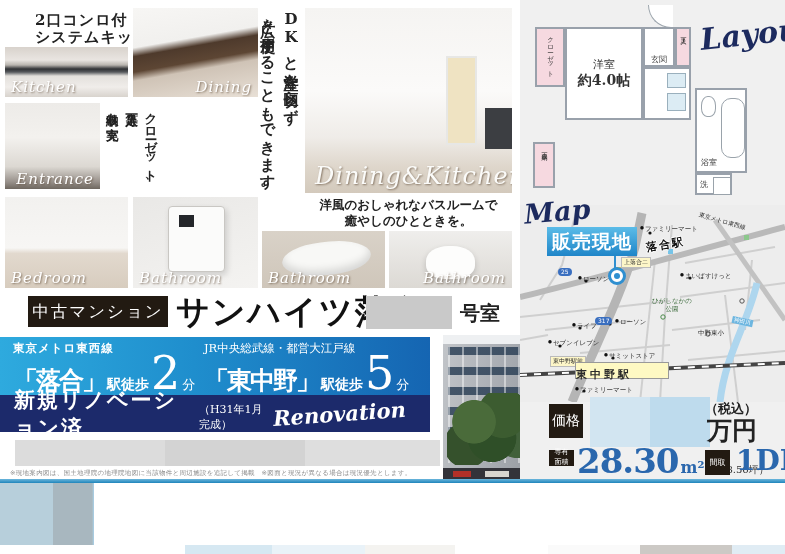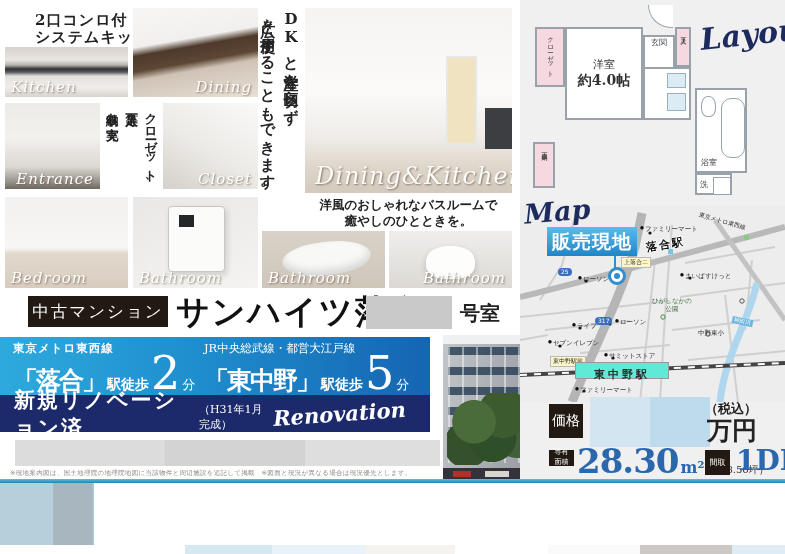--- a/index.html
+++ b/index.html
@@ -64,23 +64,20 @@
   </div>
   <div class="ph p-dining" style="left:133px;top:8px;width:125px;height:89px">
     <span class="lbl r">Dining</span>
   </div>
   <div class="ph p-entrance" style="left:5px;top:103px;width:95px;height:86px">
     <span class="lbl r">Entrance</span>
   </div>
   <div class="vtext" style="left:101px;top:104px;height:88px;width:60px;font-size:12.5px;font-weight:bold;line-height:1.55">クローゼット、
 下足入等
 収納も充実。</div>
-  <div class="ph p-closet" style="left:163px;top:103px;width:95px;height:86px">
-    <span class="lbl r">Closet</span>
-  </div>
   <div class="ph p-bedroom" style="left:5px;top:197px;width:123px;height:91px">
     <span class="lbl l">Bedroom</span>
   </div>
   <div class="ph p-bathpanel" style="left:133px;top:197px;width:125px;height:91px">
     <span class="lbl l">Bathroom</span>
   </div>
   <div class="ph p-tub" style="left:262px;top:231px;width:123px;height:57px">
     <span class="lbl l">Bathroom</span>
   </div>
   <div class="ph p-toilet" style="left:389px;top:231px;width:123px;height:57px">
@@ -158,21 +155,21 @@
 
   <div class="abs" style="left:527px;top:8px;width:226px;height:190px">
     <div class="abs" style="left:121px;top:-3px;width:24px;height:22px;border:1px solid #9aa3ab;border-top:none;border-right:none;border-radius:0 0 0 24px;background:#fff"></div>
     <div class="room pink" style="left:8px;top:19px;width:30px;height:60px">
       <span class="rv">クローゼット</span>
     </div>
     <div class="room" style="left:38px;top:19px;width:78px;height:93px;display:flex;flex-direction:column;align-items:center;justify-content:center">
       <div class="rlbl" style="font-size:11px">洋室</div>
       <div class="rlbl" style="font-size:14px;font-weight:bold">約4.0帖</div>
     </div>
-    <div class="room" style="left:116px;top:27px;width:32px;height:40px;display:flex;align-items:flex-start;justify-content:center">
+    <div class="room" style="left:116px;top:19px;width:32px;height:40px;display:flex;align-items:flex-end;justify-content:center">
       <span class="rlbl">玄関</span>
     </div>
     <div class="room pink" style="left:148px;top:19px;width:16px;height:40px">
       <span class="rv" style="font-size:6px">下足入</span>
     </div>
     <div class="room" style="left:116px;top:59px;width:48px;height:53px">
       <div class="abs" style="left:22px;top:4px;width:17px;height:13px;background:#dcecf4;border:1px solid #9ab0bd"></div>
       <div class="abs" style="left:22px;top:24px;width:17px;height:16px;background:#dcecf4;border:1px solid #9ab0bd"></div>
     </div>
     <div class="room pink" style="left:6px;top:134px;width:22px;height:46px">
@@ -245,21 +242,21 @@
     <div class="mlbl poi" style="left:160px;top:67px">まいばすけっと</div>
     <div class="mlbl" style="left:132px;top:93px;white-space:pre-line;text-align:center;line-height:1.2;color:#3a6a3a">ひがしなかの
 公園</div>
     <div class="mlbl" style="left:178px;top:124px">中野東小</div>
     <div class="mlbl poi" style="left:52px;top:117px">ライフ</div>
     <div class="mlbl poi" style="left:95px;top:113px">ローソン</div>
     <div class="mlbl poi" style="left:28px;top:134px">セブンイレブン</div>
     <div class="mlbl poi" style="left:84px;top:147px">サミットストア</div>
     <div class="mlbl ybox" style="left:30px;top:151px">東中野駅前</div>
     <div class="mlbl poi" style="left:55px;top:181px">ファミリーマート</div>
-    <div class="abs" style="left:55px;top:157px;width:92px;height:15px;background:#5eead4;border:1px solid #999;text-align:center">
+    <div class="abs" style="left:55px;top:157px;width:92px;height:15px;background:#fef9c3;border:1px solid #999;">
       <span class="mlbl" style="position:static;font-size:11px;font-weight:bold;letter-spacing:3px;line-height:13px">東中野駅</span>
     </div>
     <div class="mlbl" style="left:212px;top:113px;background:#6db6e0;color:#fff;font-size:5.5px;padding:0 2px;transform:rotate(12deg)">神田川</div>
     <div class="shield" style="left:38px;top:63px">25</div>
     <div class="shield" style="left:75px;top:112px">317</div>
   </div>
   <div class="abs script" style="left:524px;top:196px;font-size:27px;color:#1c2a5e;transform:rotate(-5deg)">Map</div>
 
   <div class="tagbox" style="left:549px;top:404px;width:34px;height:34px">
     <span style="font-size:14px">価格</span>

